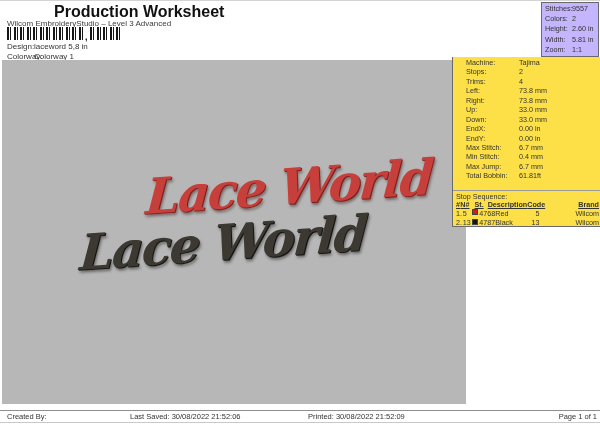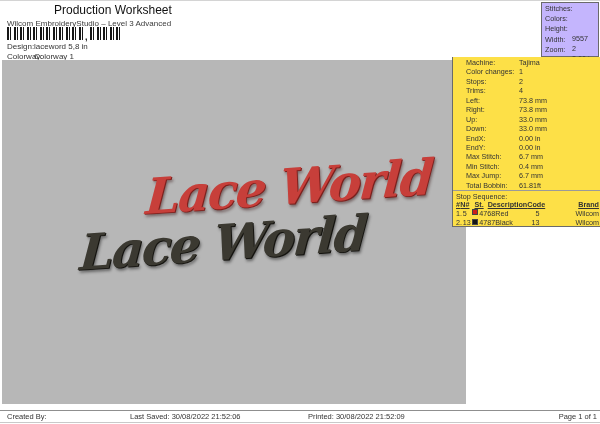--- a/index.html
+++ b/index.html
@@ -4,21 +4,21 @@
 <style>
   * { margin:0; padding:0; box-sizing:border-box; }
   html,body { width:600px; height:424px; background:#fff; overflow:hidden;
               font-family:"Liberation Sans", sans-serif; color:#222; }
   .abs { position:absolute; }
   #page { position:relative; width:600px; height:424px; background:#fff; }
 
   .hairline { height:1px; background:#d4d4d4; width:600px; left:0; }
 
   
-  .title { left:7px; top:3px; font-size:12px; font-weight:normal; color:#111;padding-left:47px; }
+  .title { left:7px; top:3px; font-size:16px; font-weight:bold; color:#111;padding-left:47px; }
   .subtitle { left:7px; top:19px; font-size:8px; color:#3a3a3a; }
   .barcode-wrap { left:7px; top:27px; height:13px; display:flex; align-items:flex-end; }
   .barcode-seg { height:13px; display:inline-block;
      background:repeating-linear-gradient(90deg,#161616 0 2px,#fff 2px 3px,#161616 3px 4px,#fff 4px 7px,#161616 7px 9px,#fff 9px 10px,#161616 10px 11px,#fff 11px 13px); }
   .seg1 { width:77px; }
   .seg2 { width:30px; margin-left:2px; }
   .barcode-comma { font-size:9px; font-weight:bold; color:#111; margin-left:1px; line-height:6px; }
   .meta-label { font-size:8px; color:#333; left:7px; }
   .meta-value { font-size:8px; color:#333; left:34px; }
 
@@ -30,21 +30,21 @@
   #stitch-red { left:142px; top:108px;
      text-shadow:1px 1px 0 #7c201d, 2px 3px 3px rgba(40,0,0,.45); }
   #stitch-black { left:76px; top:164px;
      text-shadow:1px 1px 0 #14130f, 2px 3px 3px rgba(0,0,0,.45); }
 
   
   #summary-box { left:541px; top:2px; width:58px; height:55px; background:#c4b5fd;
      border:1px solid #6a6a6a; padding-top:1px; }
   .sum-row { position:relative; height:10.2px; font-size:7.2px; color:#333; }
   .sum-label { position:absolute; left:3px; top:0; }
-  .sum-value { position:absolute; left:30px; top:0;margin-top:30px; }
+  .sum-value { position:absolute; left:30px; top:0; }
 
   
   #machine-panel { left:452px; top:57px; width:148px; height:170px; background:#fde047;
      border-left:1px solid #6a6a6a; border-bottom:1px solid #6a6a6a; }
   .m-row { position:relative; height:9.45px; font-size:7.2px; color:#333; }
   .m-label { position:absolute; left:13px; top:0; }
   .m-value { position:absolute; left:66px; top:0; }
   #machine-rows { position:absolute; left:0; top:1px; width:100%; }
   #stopseq-divider { position:absolute; left:0; top:133px; width:100%; height:1px; background:#9a9a9a; }
   #stopseq-label { position:absolute; left:3px; top:135px; font-size:7.2px; color:#333; }
@@ -121,24 +121,20 @@
     </div>
   </div>
 
   <div id="machine-panel" class="abs">
     <div id="machine-rows">
       <div class="m-row">
           <span class="m-label">Machine:</span>
           <span class="m-value">Tajima</span>
         </div>
       <div class="m-row">
-          <span class="m-label">Color changes:</span>
-          <span class="m-value">1</span>
-        </div>
-      <div class="m-row">
           <span class="m-label">Stops:</span>
           <span class="m-value">2</span>
         </div>
       <div class="m-row">
           <span class="m-label">Trims:</span>
           <span class="m-value">4</span>
         </div>
       <div class="m-row">
           <span class="m-label">Left:</span>
           <span class="m-value">73.8 mm</span>

